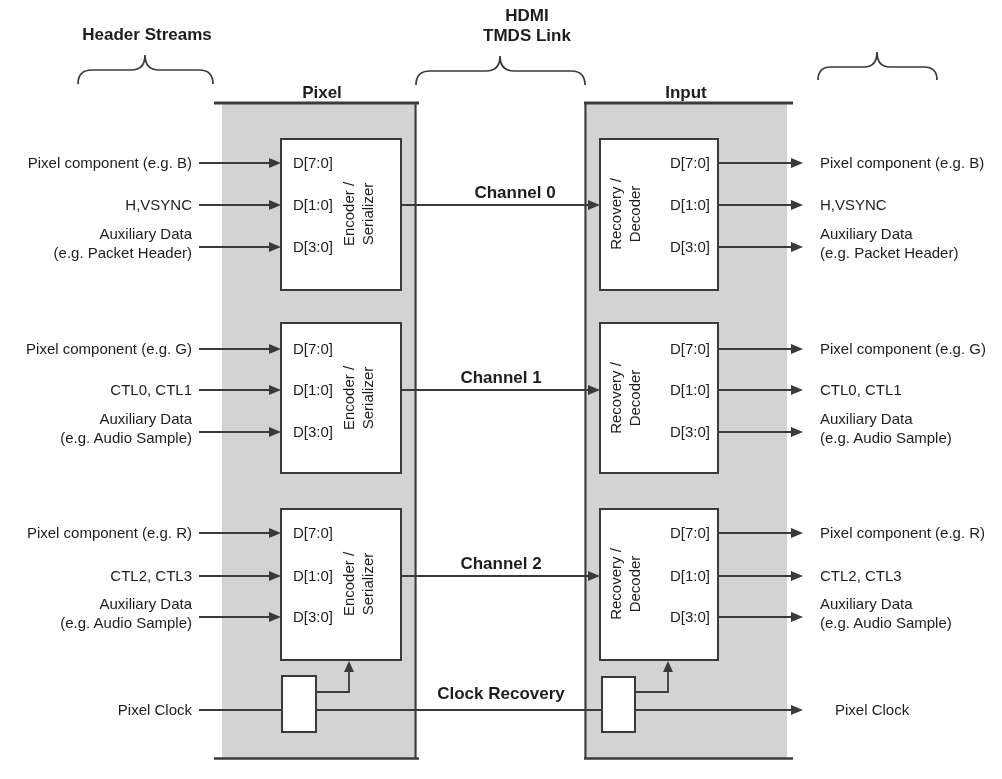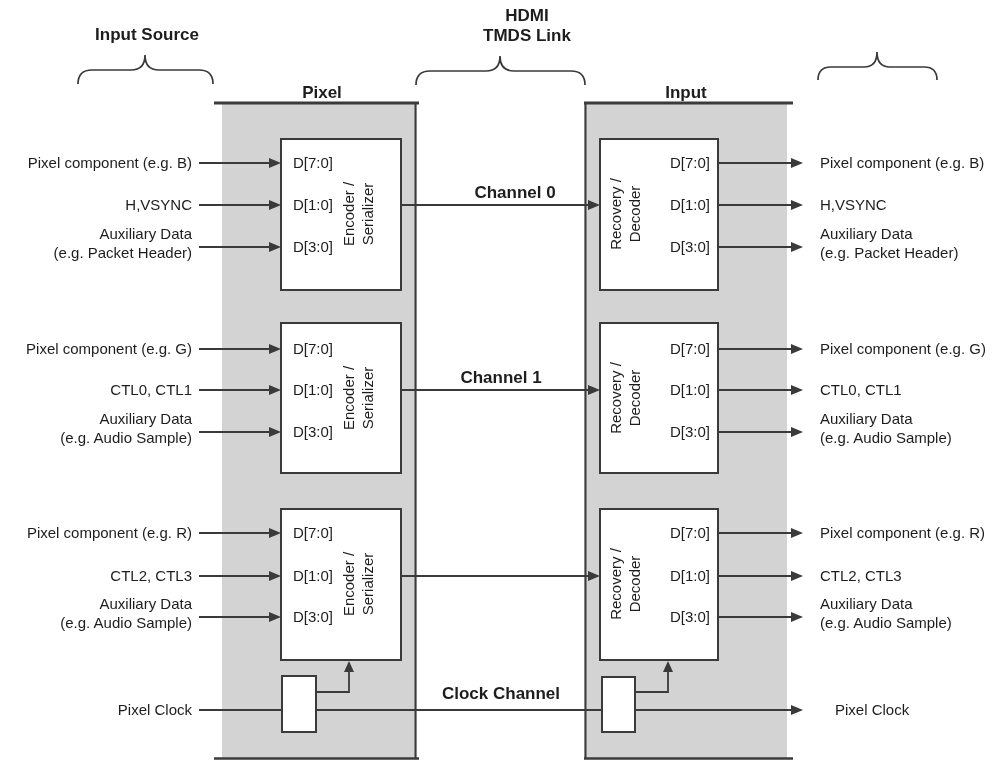--- a/index.html
+++ b/index.html
@@ -119,29 +119,30 @@
     <g>
       <path d="M316,692 L349,692 L349,666" fill="none" class="sline" stroke-width="1.8"></path>
       <polygon class="ah" points="349,661 344,672 354,672"></polygon>
     </g>
     <g>
       <path d="M635,692 L668,692 L668,666" fill="none" class="sline" stroke-width="1.8"></path>
       <polygon class="ah" points="668,661 663,672 673,672"></polygon>
     </g>
   </svg>
 
-  <div class="lbl b c" style="left:67px;top:25px;width:160px;">Input Source</div>
+  <div class="lbl b c" style="left:67px;top:25px;width:160px;">Header Streams</div>
   <div class="lbl b c" style="left:444px;top:6px;width:166px;">HDMI
 TMDS Link</div>
   <div class="lbl b c" style="left:252px;top:83px;width:140px;">Pixel</div>
   <div class="lbl b c" style="left:616px;top:83px;width:140px;">Input</div>
 
   <div class="lbl b c" style="left:435px;top:183px;width:160px;">Channel 0</div>
   <div class="lbl b c" style="left:421px;top:368px;width:160px;">Channel 1</div>
-  <div class="lbl b c" style="left:421px;top:684px;width:160px;">Clock Channel</div>
+  <div class="lbl b c" style="left:421px;top:554px;width:160px;">Channel 2</div>
+  <div class="lbl b c" style="left:421px;top:684px;width:160px;">Clock Recovery</div>
 
   <div class="lbl r" style="left:2px;top:153px;width:190px;">Pixel component (e.g. B)</div>
   <div class="lbl r" style="left:2px;top:195px;width:190px;">H,VSYNC</div>
   <div class="lbl r" style="left:2px;top:224px;width:190px;">Auxiliary Data
 (e.g. Packet Header)</div>
   <div class="lbl r" style="left:2px;top:339px;width:190px;">Pixel component (e.g. G)</div>
   <div class="lbl r" style="left:2px;top:380px;width:190px;">CTL0, CTL1</div>
   <div class="lbl r" style="left:2px;top:409px;width:190px;">Auxiliary Data
 (e.g. Audio Sample)</div>
   <div class="lbl r" style="left:2px;top:523px;width:190px;">Pixel component (e.g. R)</div>

